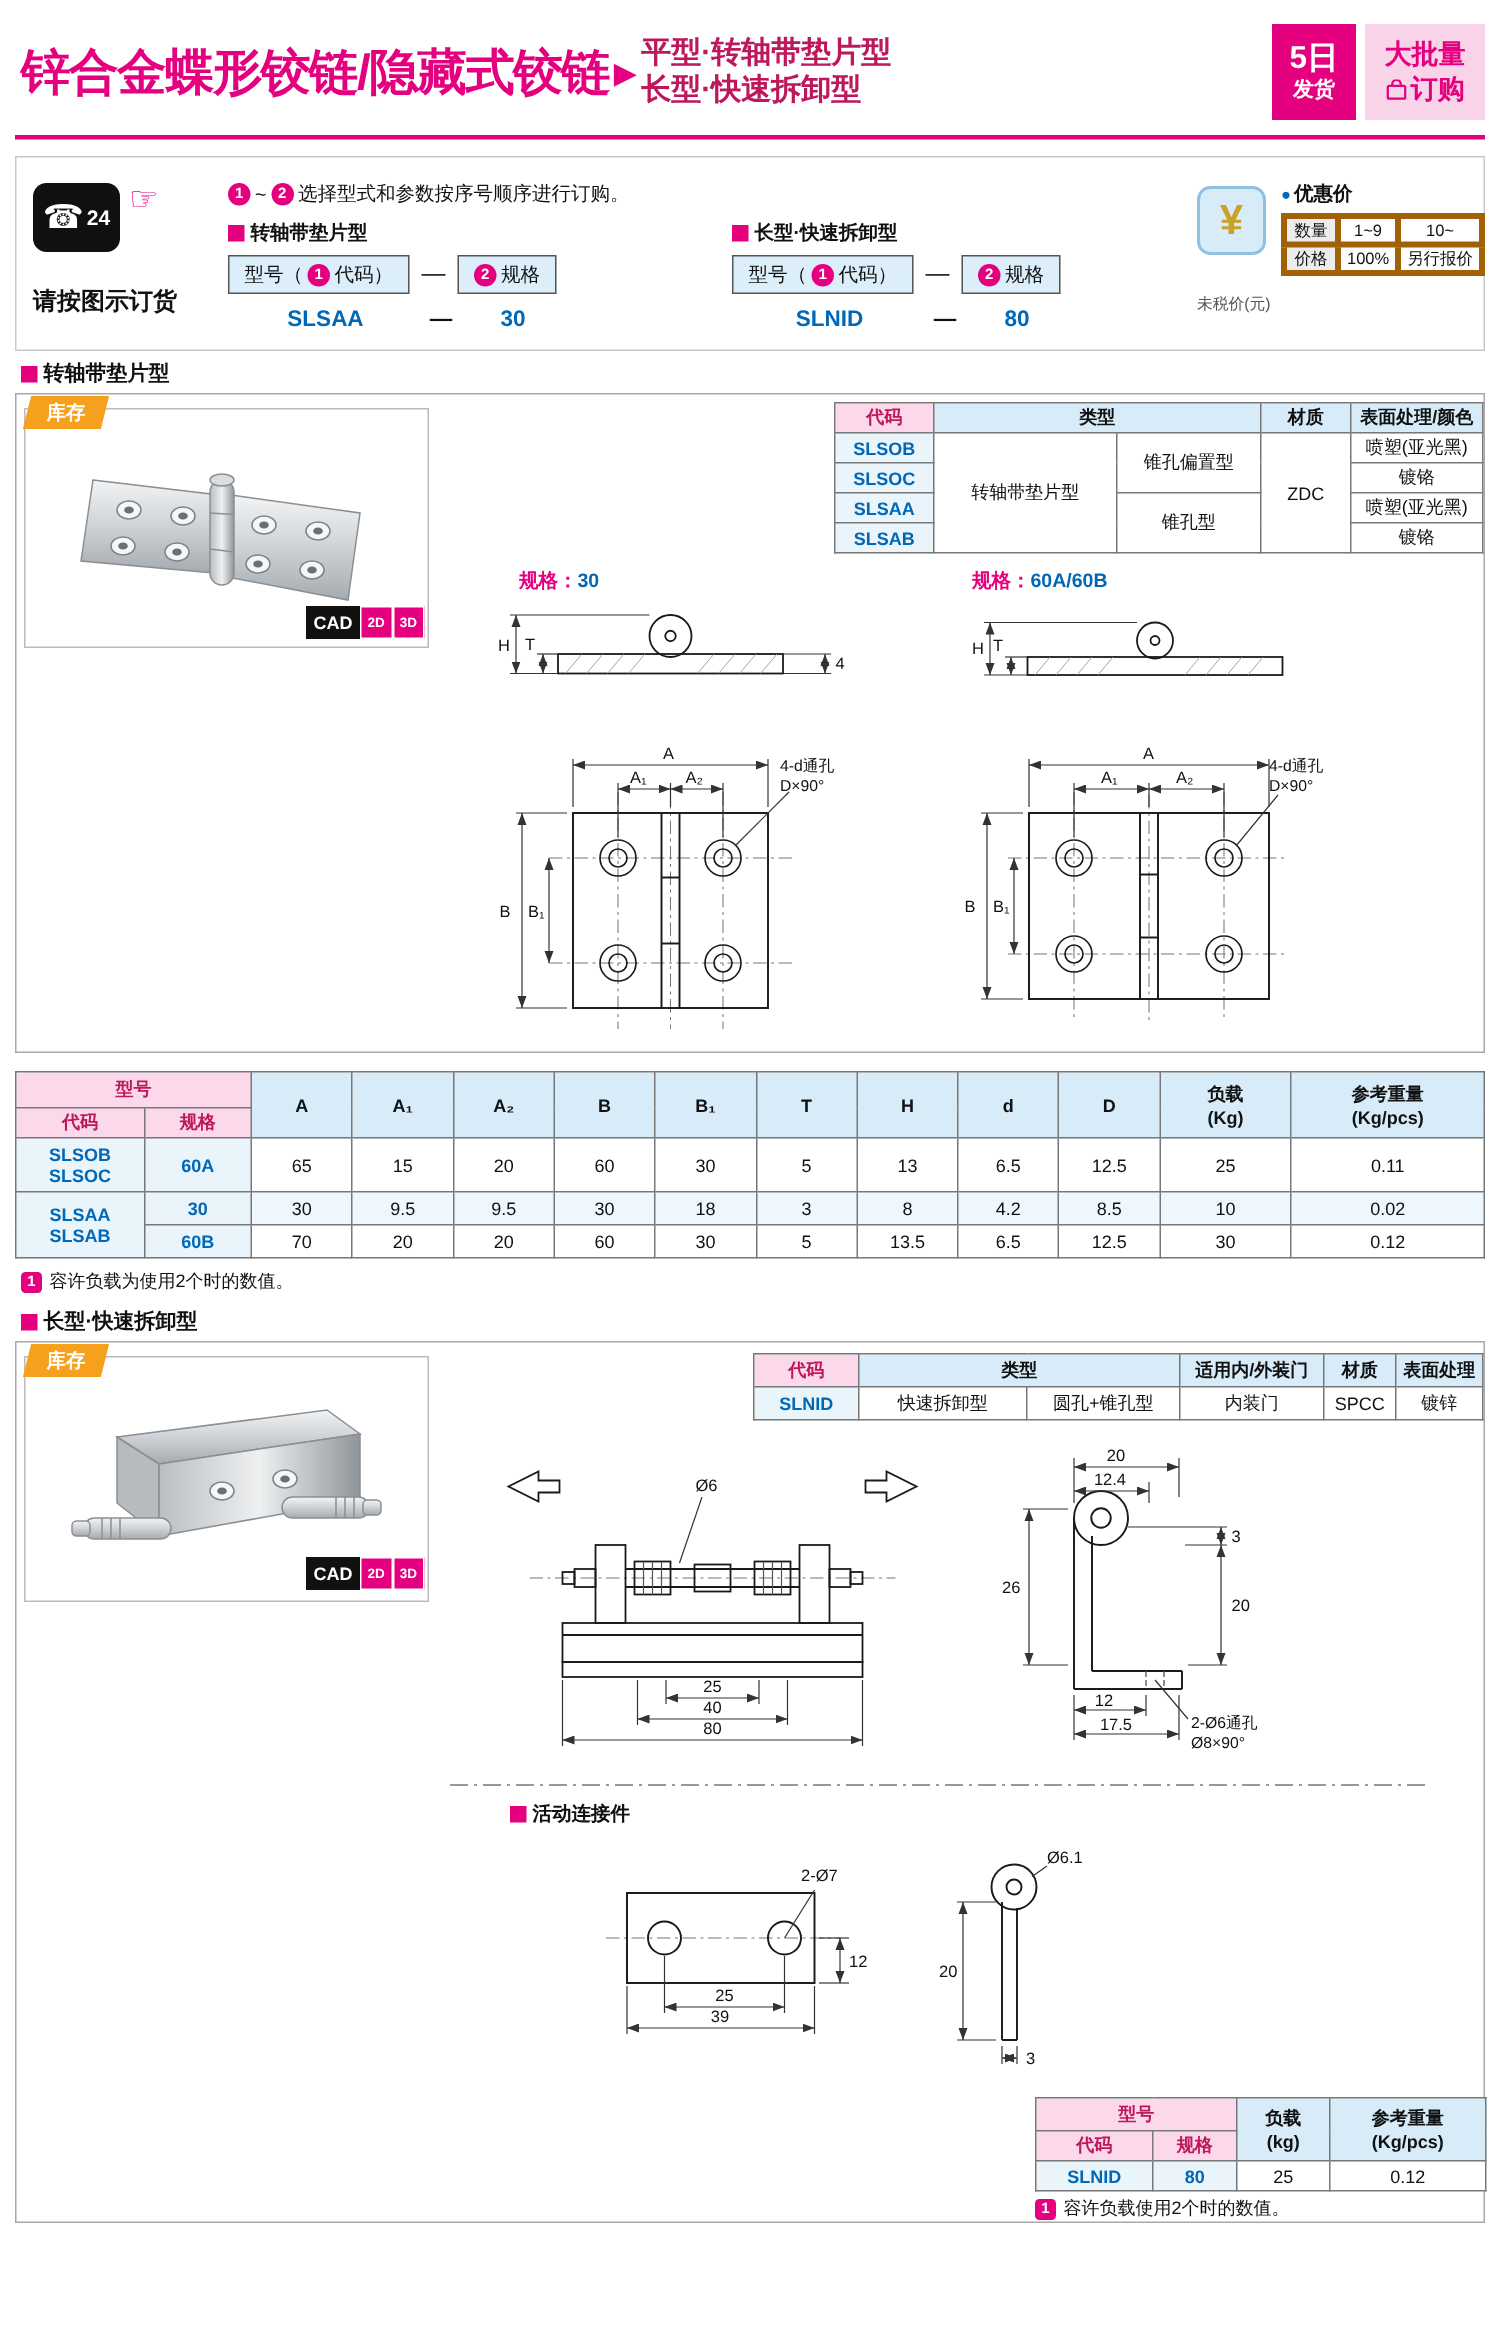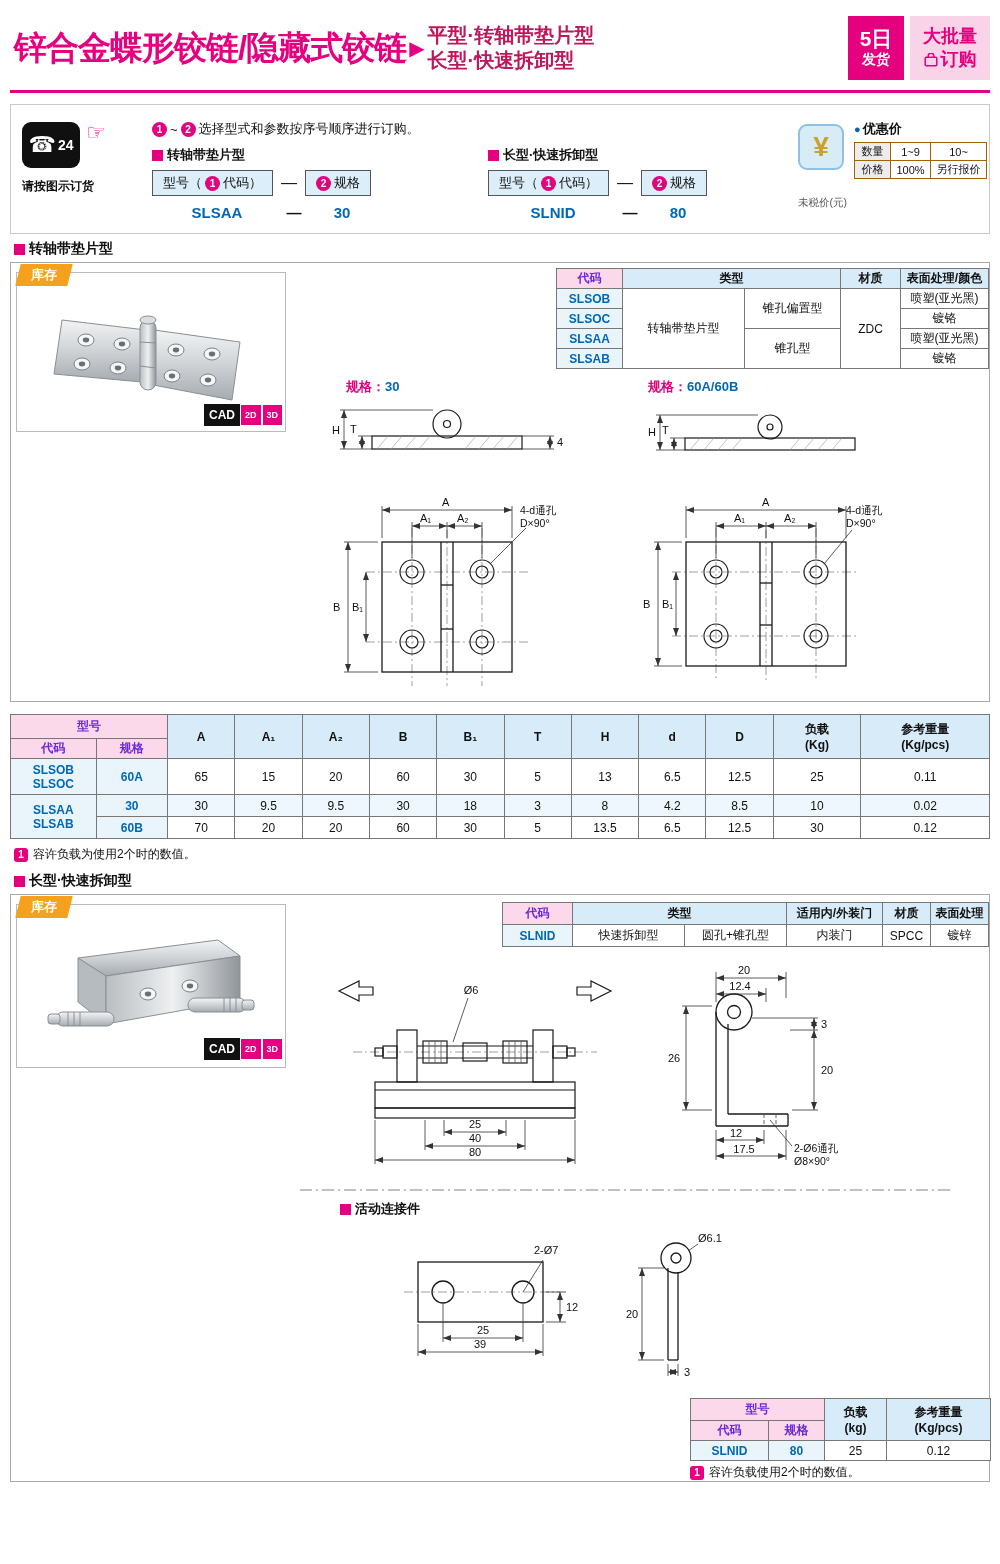--- a/index.html
+++ b/index.html
@@ -28,33 +28,33 @@
 .sq{display:inline-block;width:11px;height:11px;background:#e4007f;margin-right:4px}
 .orow{display:flex;align-items:center;gap:8px;margin-top:6px}
 .obox{display:inline-flex;align-items:center;gap:3px;background:#dbeefa;border:1px solid #555;padding:3px 10px;font-size:13px}
 .ocode{display:flex;margin-top:8px;font-size:15px;font-weight:bold}
 .oc1{width:130px;text-align:center}
 .ocd{width:24px;text-align:center;color:#111}
 .oc2{width:72px;text-align:center}
 .phicon{width:58px;height:46px;background:#101010;border-radius:9px;color:#fff;display:inline-flex;align-items:center;justify-content:center;font-weight:bold}
 .phg{font-size:22px}.ph24{font-size:14px;margin-left:2px}
 .hand{font-size:22px;vertical-align:12px;margin-left:6px}
-.phlabel{font-size:12px;font-weight:bold;margin-top:10px}
+.phlabel{font-size:16px;font-weight:bold;margin-top:23px}
 .yenicon{width:46px;height:46px;background:#d8ecf8;border:2px solid #8fc1e3;border-radius:9px;color:#c9a227;font-size:28px;font-weight:bold;display:flex;align-items:center;justify-content:center}
 .taxnote{font-size:10.5px;color:#555;margin-top:26px;white-space:nowrap}
 .ptitle{font-size:13px;font-weight:bold}
 .pdot{color:#0068b7;font-size:11px;margin-right:2px}
 
 table{border-collapse:collapse;table-layout:fixed}
 td{border:1px solid #777;font-size:12px;text-align:center;vertical-align:middle;padding:1px 2px;background:#fff}
-.ph{background:#fbd9eb;color:#6d28d9;font-weight:bold}
+.ph{background:#fbd9eb;color:#be185d;font-weight:bold}
 .bh{background:#d7ecf8;font-weight:bold}
 .cc{background:#e9f4fb;color:#0068b7;font-weight:bold}
 .altbg{background:#eef7fd}
-.ptable td{font-size:11px;height:18px;border:1px solid #a16207;padding:0 4px}
+.ptable td{font-size:11px;height:18px;border:4px solid #a16207;padding:0 4px}
 .pgray{background:#ececec}
 
 .secbox{border:1px solid #a8a8a8}
 .sectitle{font-size:14px;font-weight:bold;display:flex;align-items:center}
 .stock{background:#f5a11d;color:#fff;font-weight:bold;font-size:13px;padding:2px 13px;transform:skewX(-14deg);display:inline-block}
 .stock span{display:inline-block;transform:skewX(14deg)}
 .imgbox{border:1px solid #bbb;background:#fff}
 .cadwrap{display:flex;height:22px;cursor:pointer}
 .cadmain{background:#111;color:#fff;font-weight:bold;font-size:12px;display:flex;align-items:center;padding:0 5px}
 .cadcol{display:flex;flex-direction:row}

